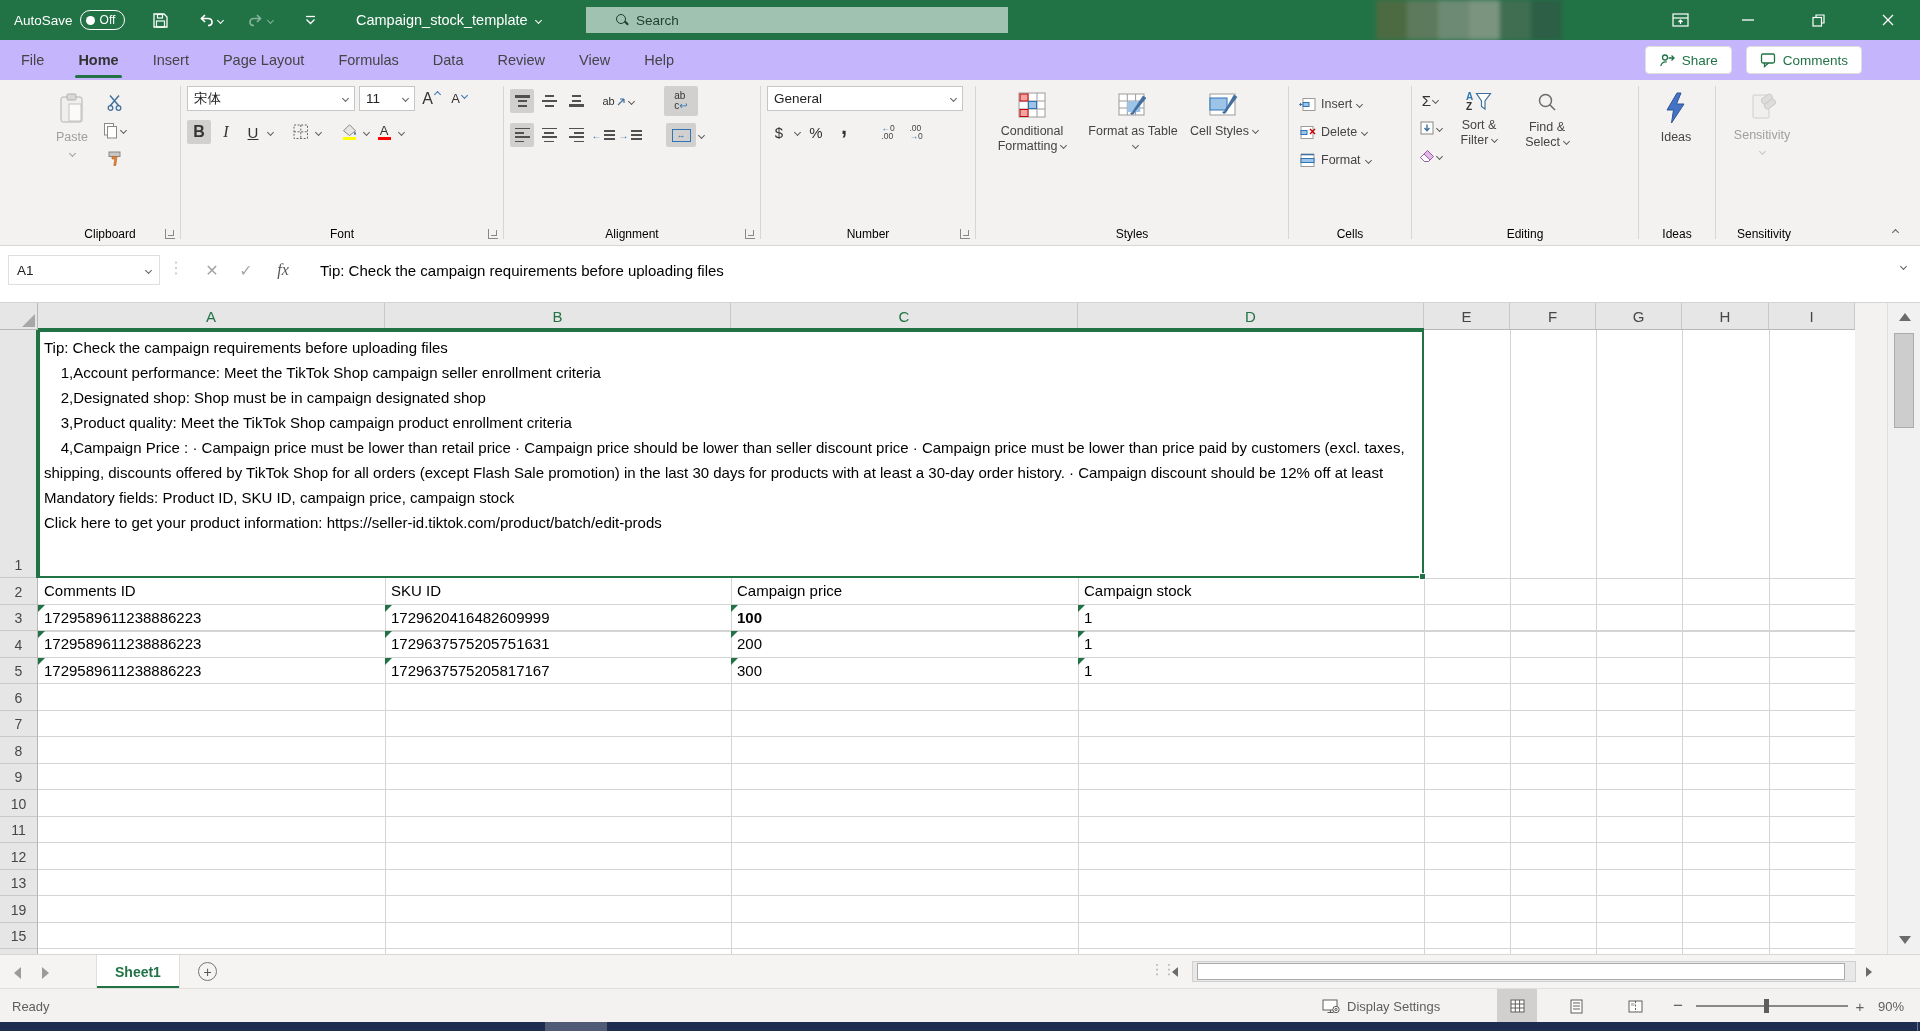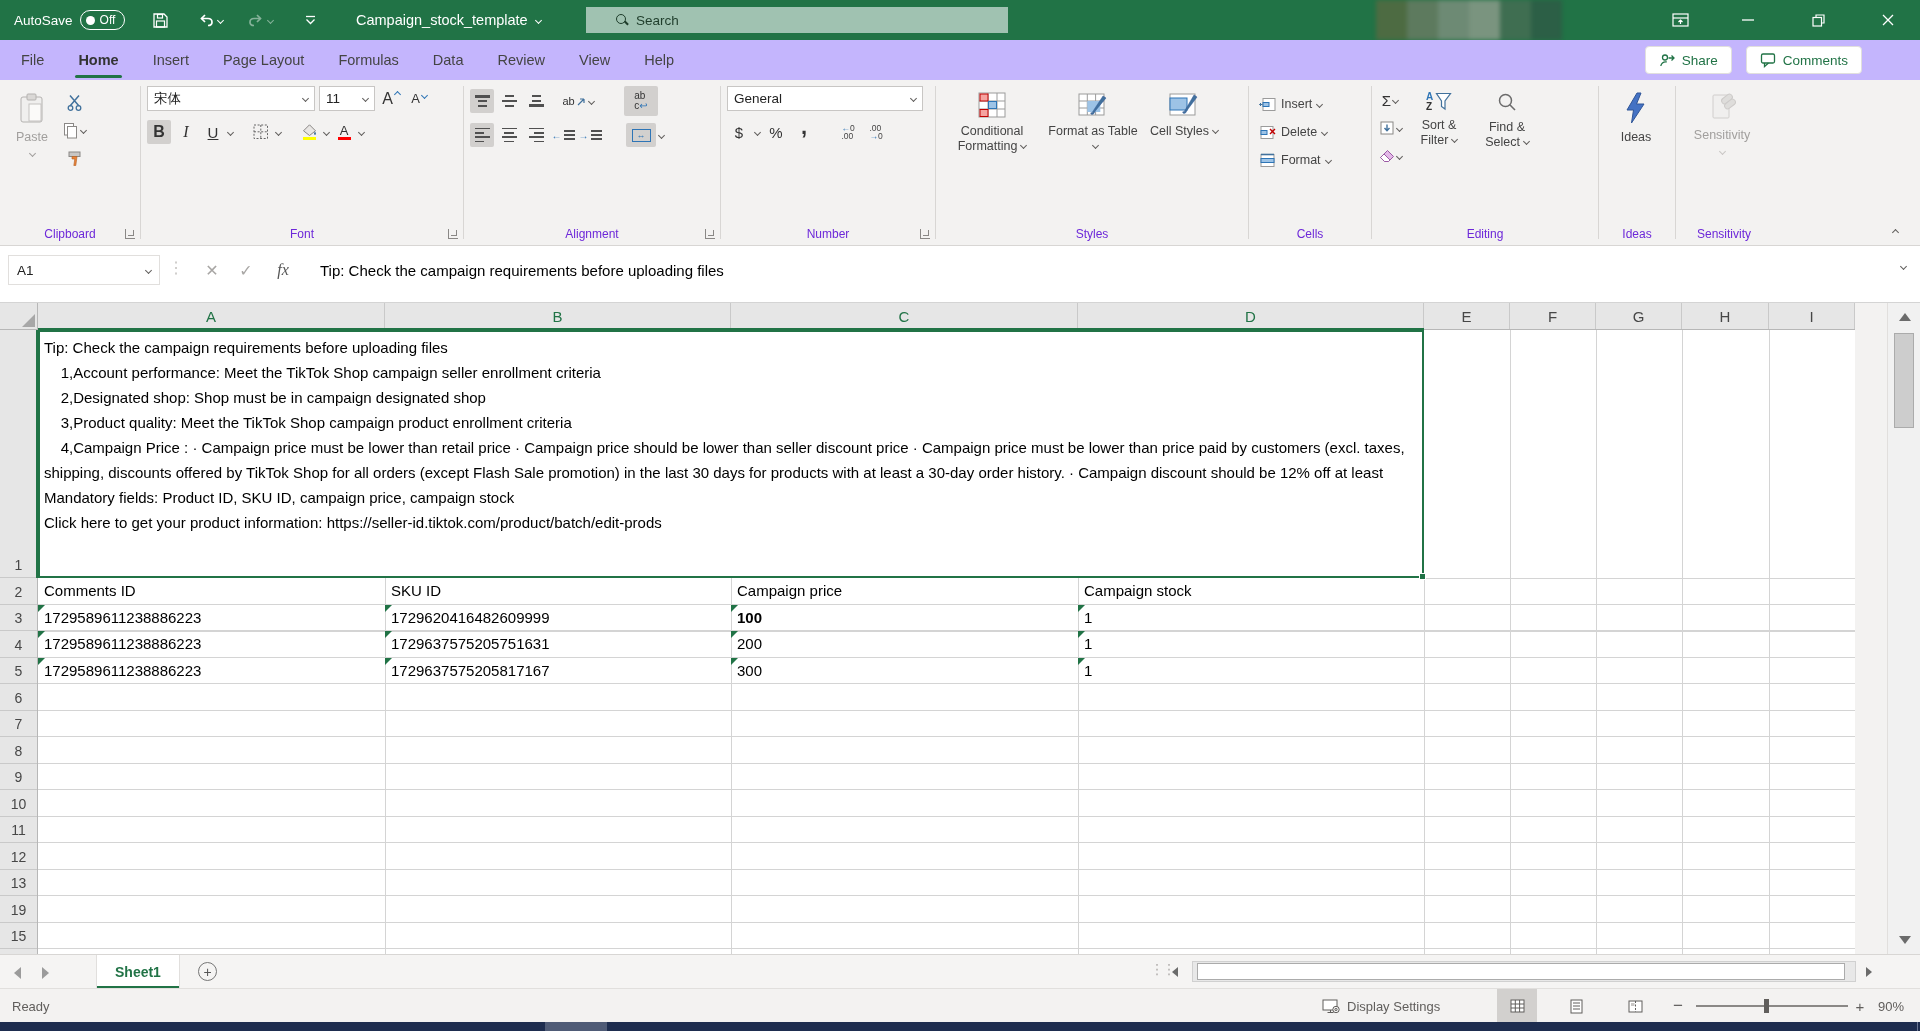--- a/index.html
+++ b/index.html
@@ -30,21 +30,21 @@
   .tab{position:relative;height:40px;display:flex;align-items:center;padding:0 17px;font-size:14.5px;color:#444;cursor:default;}
   .tab.active{font-weight:bold;color:#333;}
   .tab.active::after{content:"";position:absolute;left:14px;right:14px;bottom:2px;height:3px;background:#217346;border-radius:2px;}
   .mb-right{position:absolute;right:0;top:0;height:40px;display:flex;align-items:center;gap:14px;padding-right:58px;}
   .pillbtn{display:flex;align-items:center;gap:7px;height:28px;padding:0 13px;background:#fff;border:1px solid #E1DFDD;border-radius:4px;color:#217346;font-size:13.5px;}
 
   
   .ribbon{position:absolute;left:0;top:80px;width:1920px;height:166px;background:#F3F2F1;border-bottom:1px solid #D8D6D4;display:flex;}
   .grp{position:relative;height:100%;padding:6px 4px 22px 6px;flex:none;}
   .gdiv{width:1px;background:#D8D6D4;margin:6px 0;flex:none;}
-  .glabel{position:absolute;bottom:4px;left:0;right:0;text-align:center;font-size:12px;color:#6d28d9;}
+  .glabel{position:absolute;bottom:4px;left:0;right:0;text-align:center;font-size:12px;color:#000000;}
   .launcher{position:absolute;bottom:6px;right:5px;width:10px;height:10px;border-left:1px solid #8A8886;border-bottom:1px solid #8A8886;}
   .launcher::after{content:"";position:absolute;right:1px;top:1px;width:5px;height:5px;border-right:1.4px solid #8A8886;border-bottom:1.4px solid #8A8886;}
   .chv{display:inline-block;width:5px;height:5px;border-right:1.3px solid #605E5C;border-bottom:1.3px solid #605E5C;transform:rotate(45deg);flex:none;}
   .chvu{display:inline-block;width:5px;height:5px;border-right:1.3px solid #605E5C;border-bottom:1.3px solid #605E5C;transform:rotate(-135deg);}
   .bigbtn{display:flex;flex-direction:column;align-items:center;justify-content:flex-start;gap:6px;padding-top:6px;height:112px;border-radius:2px;}
   .bb-label{text-align:center;font-size:12.5px;line-height:15px;color:#444;}
   .bb-label .chv{margin-left:4px;vertical-align:2px;}
   .rrow{display:flex;align-items:center;gap:2px;}
   .tbtn{display:inline-flex;align-items:center;justify-content:center;min-width:24px;height:24px;border-radius:2px;gap:2px;}
   .tog{background:#D2D0CE;}
@@ -226,21 +226,21 @@
             <rect x="1.5" y="2" width="13" height="9" rx="1.5" fill="none" stroke="#217346" stroke-width="1.3"></rect>
             <path d="M4.5 11 v3.5 L8.5 11" fill="none" stroke="#217346" stroke-width="1.3"></path>
           </svg>
         <span>Comments</span>
       </div>
     </div>
   </div>
 
   <div class="ribbon">
 
-    <div class="grp" style="width:140px;">
+    <div class="grp" style="width:140px;margin-left:40px;">
       <div style="display:flex;gap:4px;">
         <div class="bigbtn" style="width:52px;">
           <svg width="30" height="32">
               <rect x="4" y="5" width="21" height="25" rx="2" fill="#F0EFEE" stroke="#B4B2B0"></rect>
               <rect x="10" y="2" width="9" height="6" rx="1" fill="#DAD8D6" stroke="#B4B2B0"></rect>
               <rect x="12" y="12" width="12" height="17" fill="#FBFAF9" stroke="#C4C2C0"></rect>
             </svg>
           <div class="bb-label graytxt"><span>Paste</span></div>
           <span class="chv" style="border-color:#A19F9D;"></span>
         </div>

